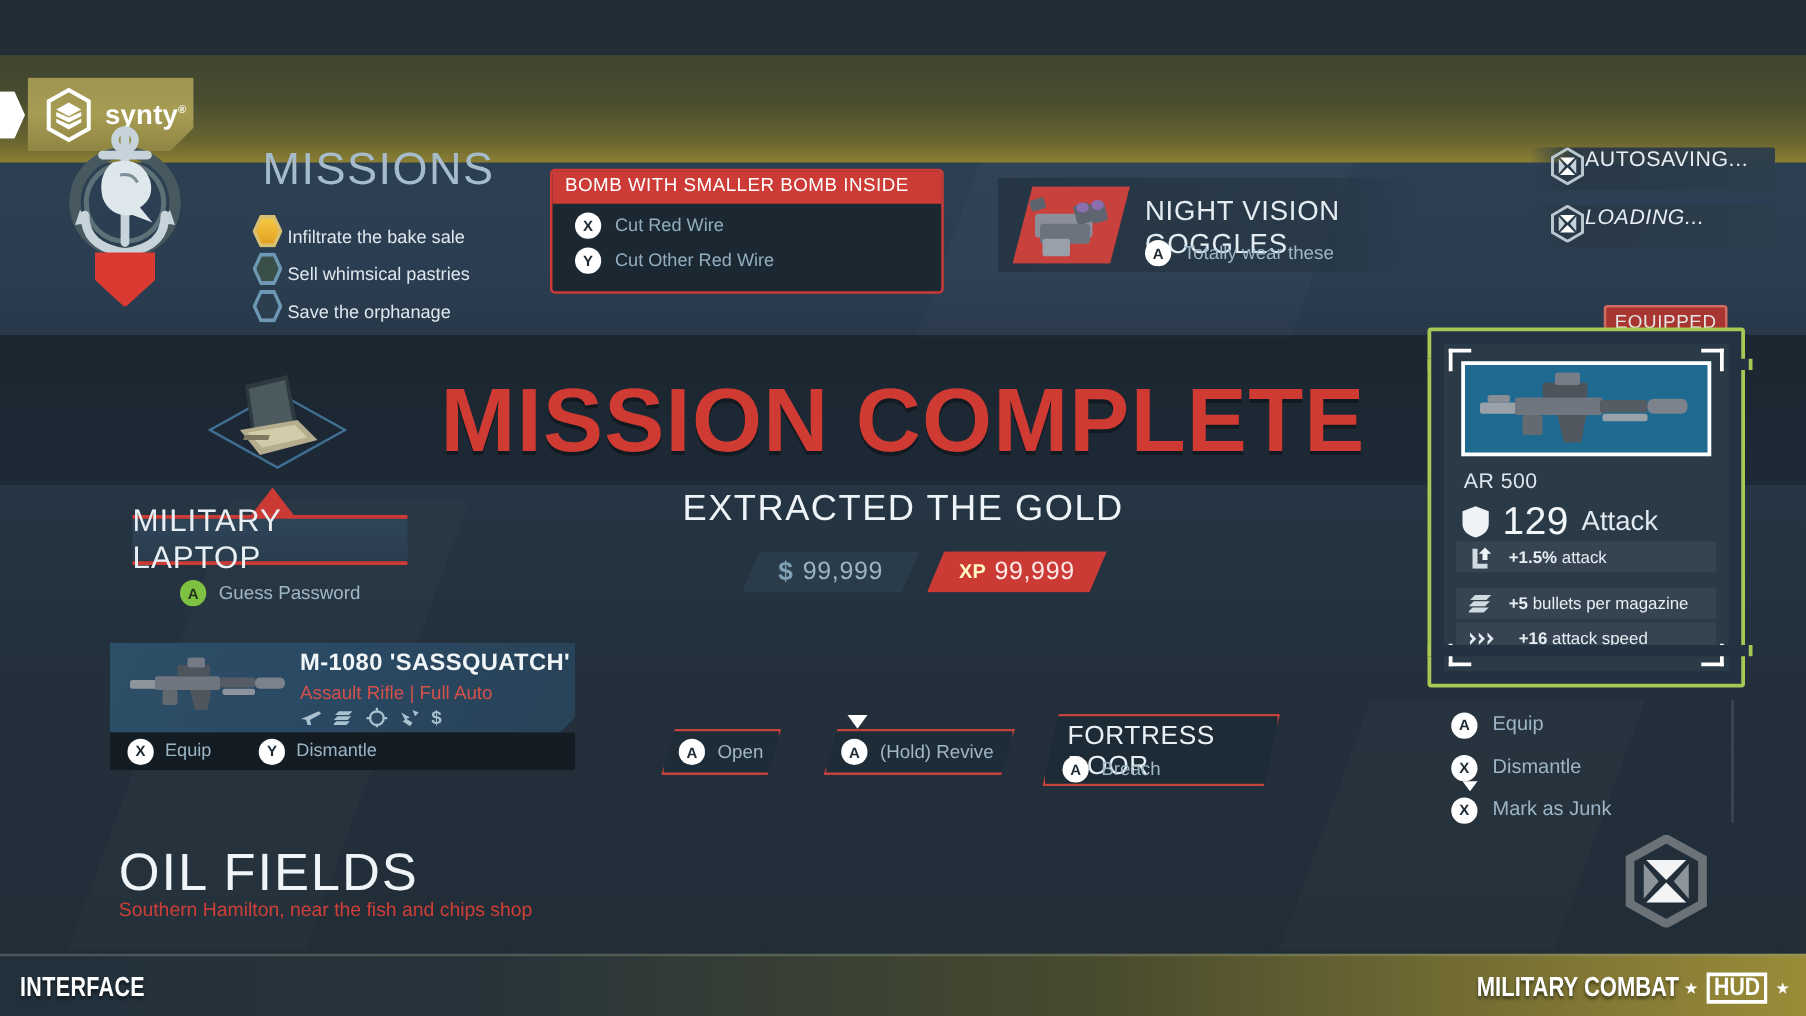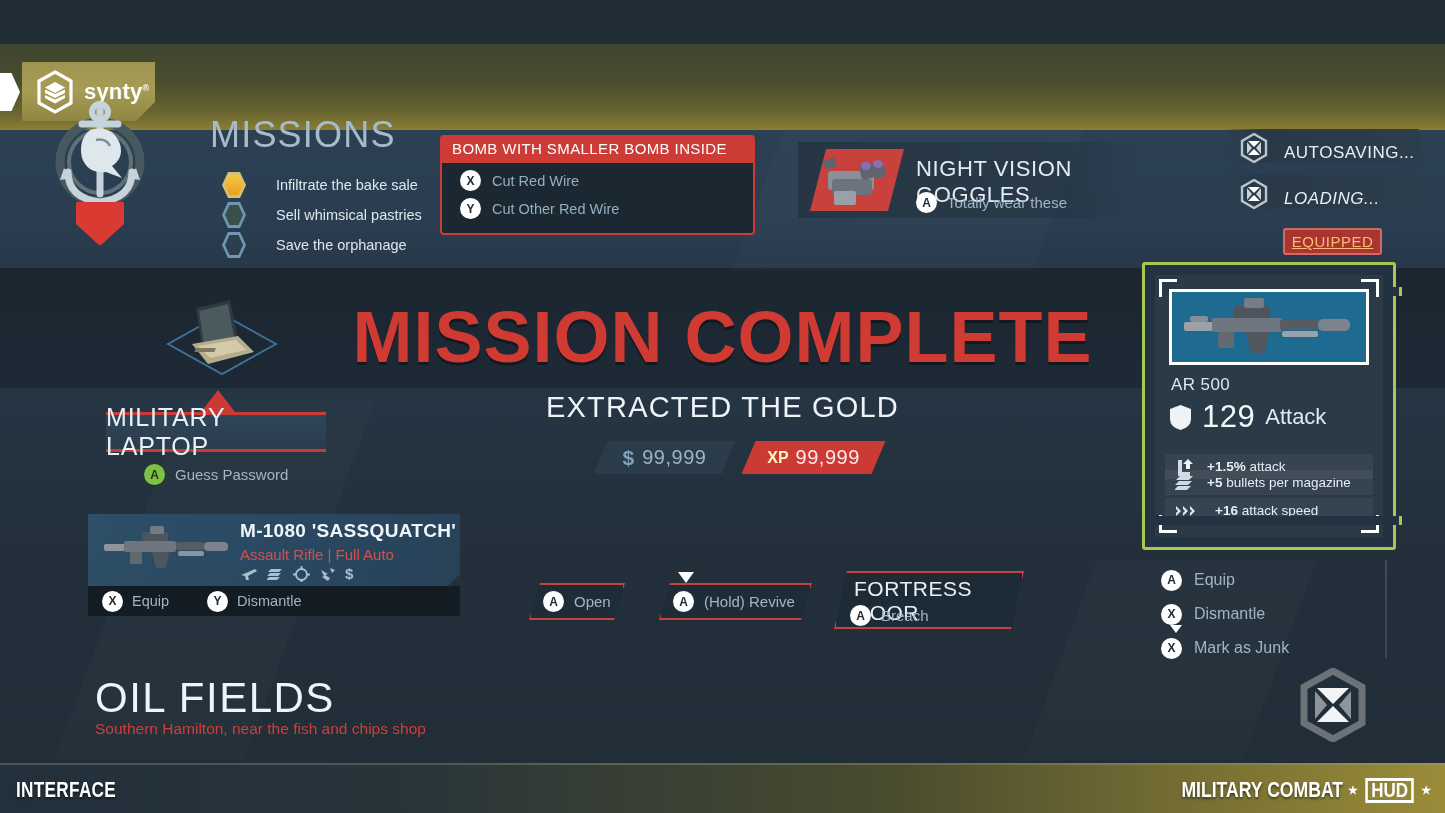--- a/index.html
+++ b/index.html
@@ -69,21 +69,21 @@
 
   
   #missions { position:absolute; left:52px; top:96px; width:400px; height:160px; }
   #anchor-emblem { position:absolute; left:0; top:4px; width:97px; height:145px; }
   #missions-title {
     position:absolute; left:158px; top:18px;
     color:#a7bccb; font-size:36px; letter-spacing:1.2px;
     font-weight:normal; font-stretch:condensed;
   }
   .mission-row {
-    position:absolute; left:170px; display:flex; align-items:center; gap:30px;
+    position:absolute; left:150px; display:flex; align-items:flex-end; gap:4px;
   }
   .mission-hex {
     width:24px; height:26px; flex:0 0 auto;
     clip-path:polygon(25% 0,75% 0,100% 50%,75% 100%,25% 100%,0 50%);
     background:#6d98b4;
     display:flex; align-items:center; justify-content:center;
   }
   .mission-hex i {
     width:18px; height:20px; display:block;
     clip-path:polygon(25% 0,75% 0,100% 50%,75% 100%,25% 100%,0 50%);
@@ -123,23 +123,22 @@
     color:#e4ecf1; font-size:22px; letter-spacing:.6px;
   }
   #nvg-prompt {
     position:absolute; left:118px; top:50px; display:flex; align-items:center; gap:10px;
   }
 
   
   .status-chip {
     position:absolute; right:25px; width:196px; height:34px;
     background:linear-gradient(90deg,rgba(35,49,62,0),rgba(40,56,70,.93) 18%,rgba(44,61,76,.96));
-    display:flex; align-items:flex-end; gap:16px; padding-left:16px;
+    display:flex; align-items:flex-start; gap:0; padding-left:16px;
     border-radius:2px;
-    margin-top:11px;
   }
   #chip-autosave { top:118px; }
   #chip-loading { top:164px;font-style:italic; }
   .status-text { color:#e8eef3; font-size:17px; letter-spacing:.5px; }
 
   
   #laptop-block { position:absolute; left:96px; top:292px; width:260px; height:190px; }
   #laptop-art { position:absolute; left:56px; top:0; width:140px; height:105px; }
   #laptop-plate {
     position:absolute; left:10px; top:120px; width:220px; height:40px;
@@ -251,23 +250,23 @@
   #loc-sub {
     position:absolute; left:95px; top:720px;
     color:#cf3f38; font-size:15.5px;
   }
 
   
   #hex-watermark { position:absolute; left:1297px; top:668px; width:72px; height:74px; }
 
   
   #equipped-tag {
-    position:absolute; left:1283px; top:228px; width:99px; height:27px;
+    position:absolute; left:1283px; top:244px; width:99px; height:27px;
     background:#a83530; border:2px solid #cf6b63; border-radius:3px;
-    color:#fdba74; font-size:15px; letter-spacing:.5px;
+    color:#e5e5e5; font-size:15px; letter-spacing:.5px;
     display:flex; align-items:center; justify-content:center;text-decoration:underline;
   }
   #weapon-frame {
     position:absolute; left:1142px; top:262px; width:254px; height:288px;
     border:3px solid #a8c855; background:#233240; border-radius:3px;
   }
   #weapon-frame::before, #weapon-frame::after {
     content:""; position:absolute; left:-3px; width:254px; height:9px;
     background:#233240; border-left:3px solid #a8c855; border-right:3px solid #a8c855;
   }
@@ -586,21 +585,21 @@
       </svg>
     </div>
     <div id="weapon-name">AR 500</div>
     <div id="attack-row">
       <svg id="shield-icon" viewBox="0 0 23 27">
         <path d="M11.5 1 L22 5 v10 q0 8 -10.5 11 Q1 23 1 15 V5 z" fill="#eef3f7"></path>
       </svg>
       <span id="attack-val">129</span>
       <span id="attack-lbl">Attack</span>
     </div>
-    <div class="stat-row" style="top:179px;text-align:right;">
+    <div class="stat-row" style="top:158px;text-align:right;">
       <svg class="stat-ic" viewBox="0 0 20 18">
         <path d="M3 2 h4 v12 h8 v4 h-12 z" fill="#cfdbe3"></path>
         <path d="M13 1 l5 5 h-3 v5 h-4 V6 h-3 z" fill="#eef3f7"></path>
       </svg>
       <span class="sv"><b>+1.5%</b> <span>attack</span></span>
     </div>
     <div class="stat-row" style="top:195px;">
       <svg class="stat-ic" viewBox="0 0 20 18">
         <path d="M5 2 h13 l-4 4 h-13 z M4 7 h13 l-4 4 h-13 z M3 12 h13 l-4 4 h-13 z" fill="#cfdbe3"></path>
       </svg>

